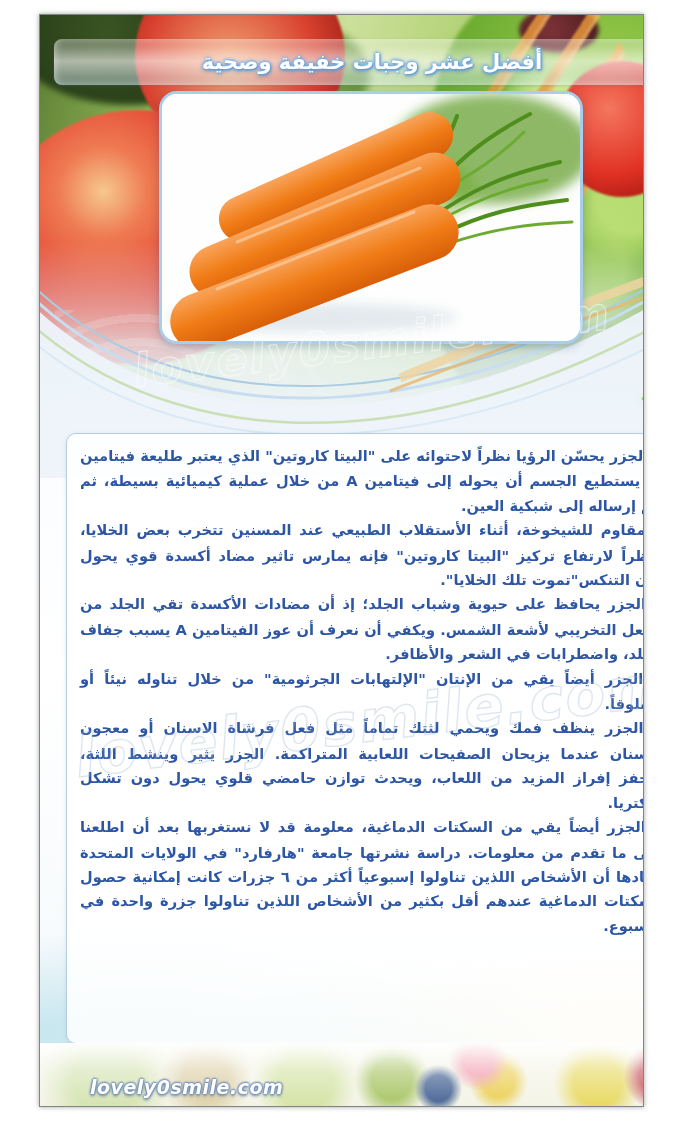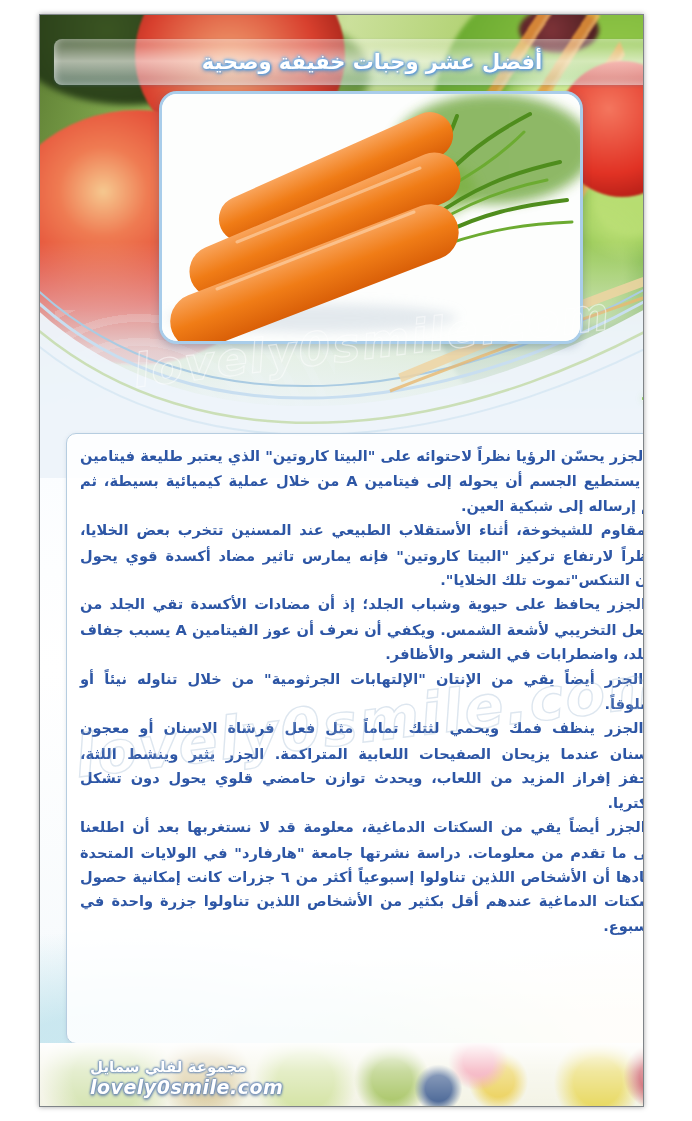--- a/index.html
+++ b/index.html
@@ -194,18 +194,17 @@
       <p class="bullet"><span class="b-icon">❖</span><span>الجزر أيضاً يقي من الإنتان "الإلتهابات الجرثومية" من خلال تناوله نيئاً أو مسلوقاً.</span></p>
       <p class="bullet"><span class="b-icon">❖</span><span>الجزر ينظف فمك ويحمي لثتك تماماً مثل فعل فرشاة الاسنان أو معجون الأسنان عندما يزيحان الصفيحات اللعابية المتراكمة. الجزر يثير وينشط اللثة، ويحفز إفراز المزيد من اللعاب، ويحدث توازن حامضي قلوي يحول دون تشكل البكتريا.</span></p>
       <p class="bullet"><span class="b-icon">❖</span><span>الجزر أيضاً يقي من السكتات الدماغية، معلومة قد لا نستغربها بعد أن اطلعنا على ما تقدم من معلومات. دراسة نشرتها جامعة "هارفارد" في الولايات المتحدة مفادها أن الأشخاص اللذين تناولوا إسبوعياً أكثر من ٦ جزرات كانت إمكانية حصول السكتات الدماغية عندهم أقل بكثير من الأشخاص اللذين تناولوا جزرة واحدة في الإسبوع.</span></p>
     </div>
 
     <div class="watermark wm-top">lovely0smile.com</div>
     <div class="watermark wm-main">lovely0smile.com</div>
 
     <div class="bottom-strip"></div>
     <div class="footer-text">
-      <span class="footer-group" dir="rtl">مجموعة لفلي سمايل</span>
       <span class="footer-site">lovely0smile.com</span>
     </div>
 
   </div>
 </div>
 
 </body></html>

